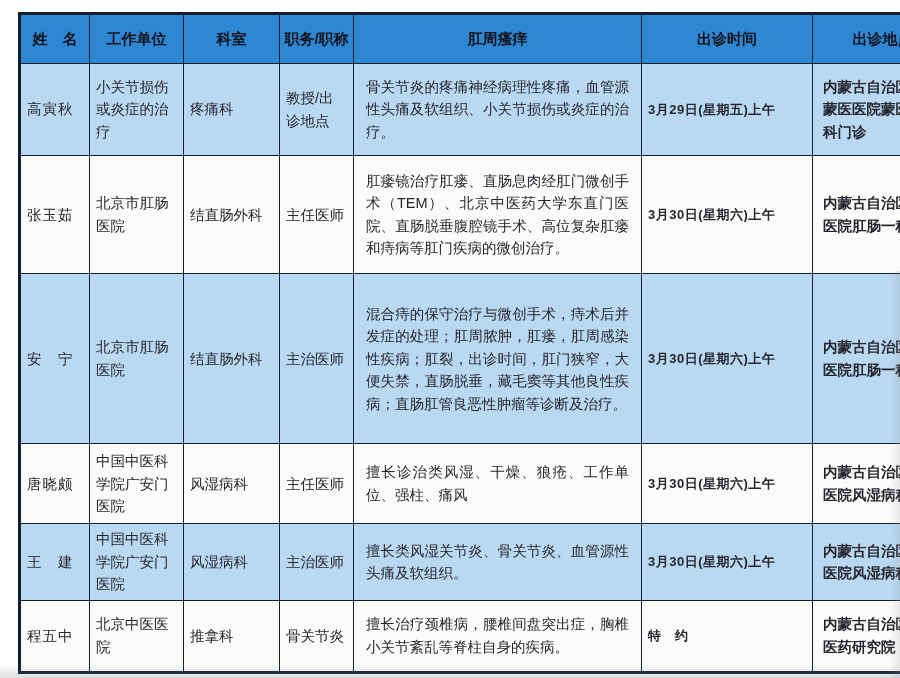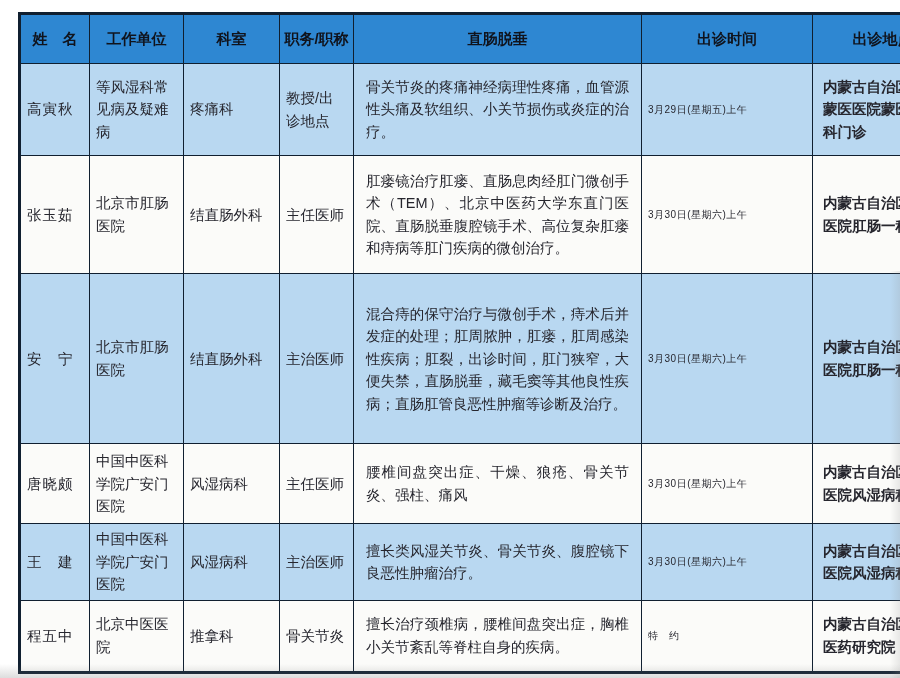--- a/index.html
+++ b/index.html
@@ -40,23 +40,23 @@
     padding: 2px 4px;
   }
   tr.shade-blue td { background: var(--row-blue, #b9d8f1); }
   tr.shade-white td { background: var(--row-white, #fbfbf9); }
   td.col-specialty {
     text-align: justify;
     text-align-last: left;
     padding: 12px 12px;
   }
   td.col-time {
-    font-weight: 400;
+    font-weight: 700;
     white-space: nowrap;
-    font-size: 10px;
+    font-size: 13px;
     letter-spacing: 0.5px;
   }
   td.col-location {
     font-weight: 600;
     padding: 6px 10px;
   }
   td.col-name { letter-spacing: 1px; }
   
   .page-shadow-bottom {
     position: absolute;
@@ -84,29 +84,29 @@
       <col style="width:288px">
       <col style="width:171px">
       <col style="width:141px">
     </colgroup>
     <thead>
       <tr id="header-row">
           <th>姓　名</th>
           <th>工作单位</th>
           <th>科室</th>
           <th>职务/职称</th>
-          <th>直肠脱垂</th>
+          <th>肛周瘙痒</th>
           <th>出诊时间</th>
           <th>出诊地点</th>
         </tr>
     </thead>
     <tbody id="table-body">
         <tr class="shade-blue" style="height: 88px;">
           <td class="col-name">高寅秋</td>
-          <td class="col-unit">等风湿科常见病及疑难病</td>
+          <td class="col-unit">小关节损伤或炎症的治疗</td>
           <td class="col-dept">疼痛科</td>
           <td class="col-title">教授/出诊地点</td>
           <td class="col-specialty">骨关节炎的疼痛神经病理性疼痛，血管源性头痛及软组织、小关节损伤或炎症的治疗。</td>
           <td class="col-time">3月29日(星期五)上午</td>
           <td class="col-location">内蒙古自治区国际蒙医医院蒙医疼痛科门诊</td>
         </tr>
         <tr class="shade-white" style="height: 118px;">
           <td class="col-name">张玉茹</td>
           <td class="col-unit">北京市肛肠医院</td>
           <td class="col-dept">结直肠外科</td>
@@ -122,30 +122,30 @@
           <td class="col-title">主治医师</td>
           <td class="col-specialty">混合痔的保守治疗与微创手术，痔术后并发症的处理；肛周脓肿，肛瘘，肛周感染性疾病；肛裂，出诊时间，肛门狭窄，大便失禁，直肠脱垂，藏毛窦等其他良性疾病；直肠肛管良恶性肿瘤等诊断及治疗。</td>
           <td class="col-time">3月30日(星期六)上午</td>
           <td class="col-location">内蒙古自治区中医医院肛肠一科门诊</td>
         </tr>
         <tr class="shade-white" style="height: 80px;">
           <td class="col-name">唐晓颇</td>
           <td class="col-unit">中国中医科学院广安门医院</td>
           <td class="col-dept">风湿病科</td>
           <td class="col-title">主任医师</td>
-          <td class="col-specialty">腰椎间盘突出症、干燥、狼疮、骨关节炎、强柱、痛风</td>
+          <td class="col-specialty">擅长诊治类风湿、干燥、狼疮、工作单位、强柱、痛风</td>
           <td class="col-time">3月30日(星期六)上午</td>
           <td class="col-location">内蒙古自治区中医医院风湿病科门诊</td>
         </tr>
         <tr class="shade-blue" style="height: 72px;">
           <td class="col-name">王　建</td>
           <td class="col-unit">中国中医科学院广安门医院</td>
           <td class="col-dept">风湿病科</td>
           <td class="col-title">主治医师</td>
-          <td class="col-specialty">擅长类风湿关节炎、骨关节炎、腹腔镜下良恶性肿瘤治疗。</td>
+          <td class="col-specialty">擅长类风湿关节炎、骨关节炎、血管源性头痛及软组织。</td>
           <td class="col-time">3月30日(星期六)上午</td>
           <td class="col-location">内蒙古自治区中医医院风湿病科门诊</td>
         </tr>
         <tr class="shade-white" style="height: 72px;">
           <td class="col-name">程五中</td>
           <td class="col-unit">北京中医医院</td>
           <td class="col-dept">推拿科</td>
           <td class="col-title">骨关节炎</td>
           <td class="col-specialty">擅长治疗颈椎病，腰椎间盘突出症，胸椎小关节紊乱等脊柱自身的疾病。</td>
           <td class="col-time">特　约</td>

